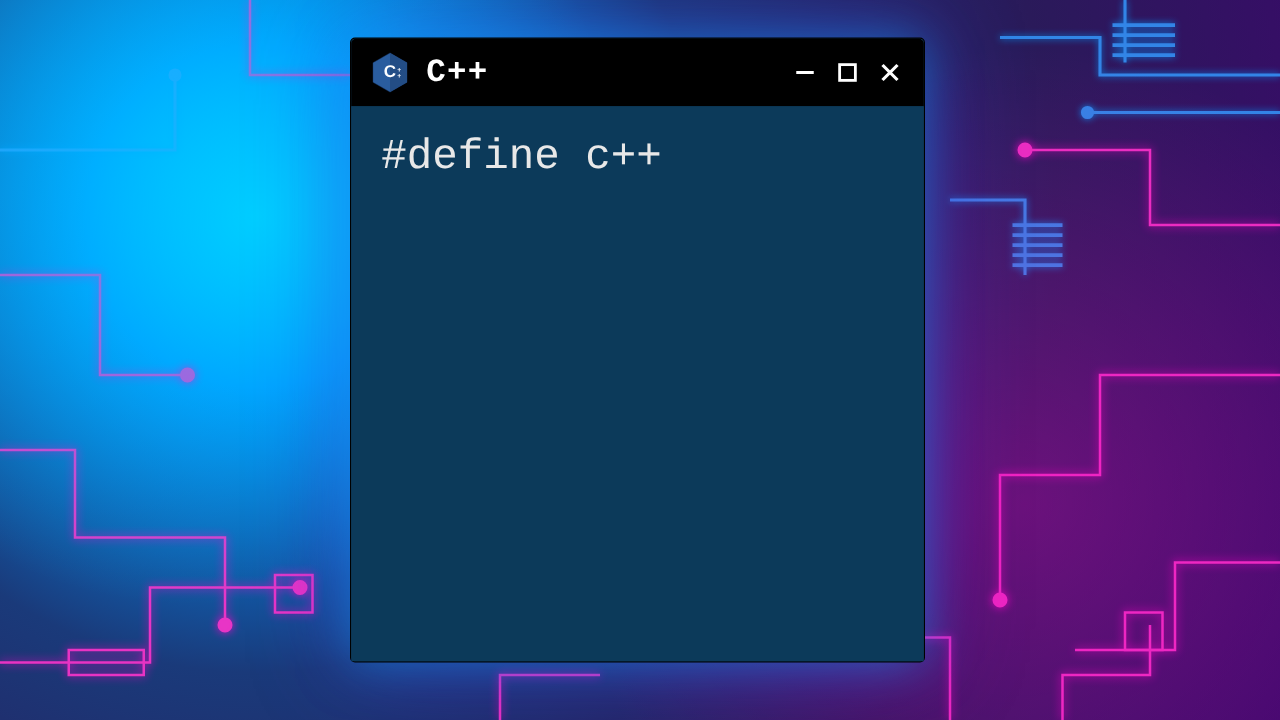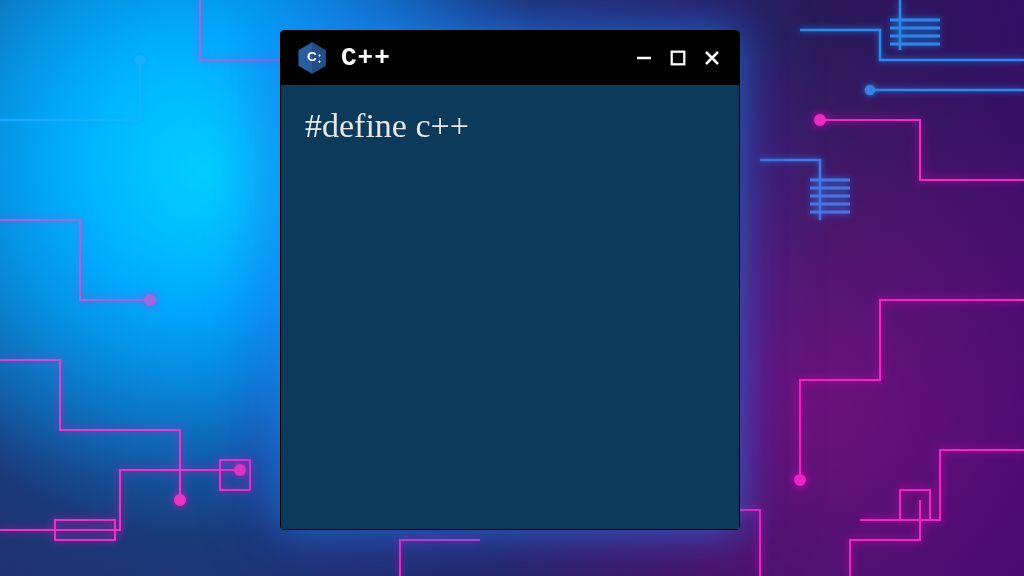--- a/index.html
+++ b/index.html
@@ -87,21 +87,21 @@
     }
     .ctrl-btn svg { stroke: #fff; stroke-width: 2.5; fill: none; }
     .editor-body {
       flex: 1;
       background: #0c3a5a;
       padding: 22px 24px;
     }
     .code-line {
       color: #e8e8e8;
       font-size: 34px;
-      font-family: Liberation Serif, serif;
+      font-family: Liberation Mono, monospace;
       white-space: pre;
       letter-spacing: 0px;
     }
   </style>
 </head>
 <body>
 
 <div class="circuit-bg">
   <svg viewBox="0 0 1024 576">
 

